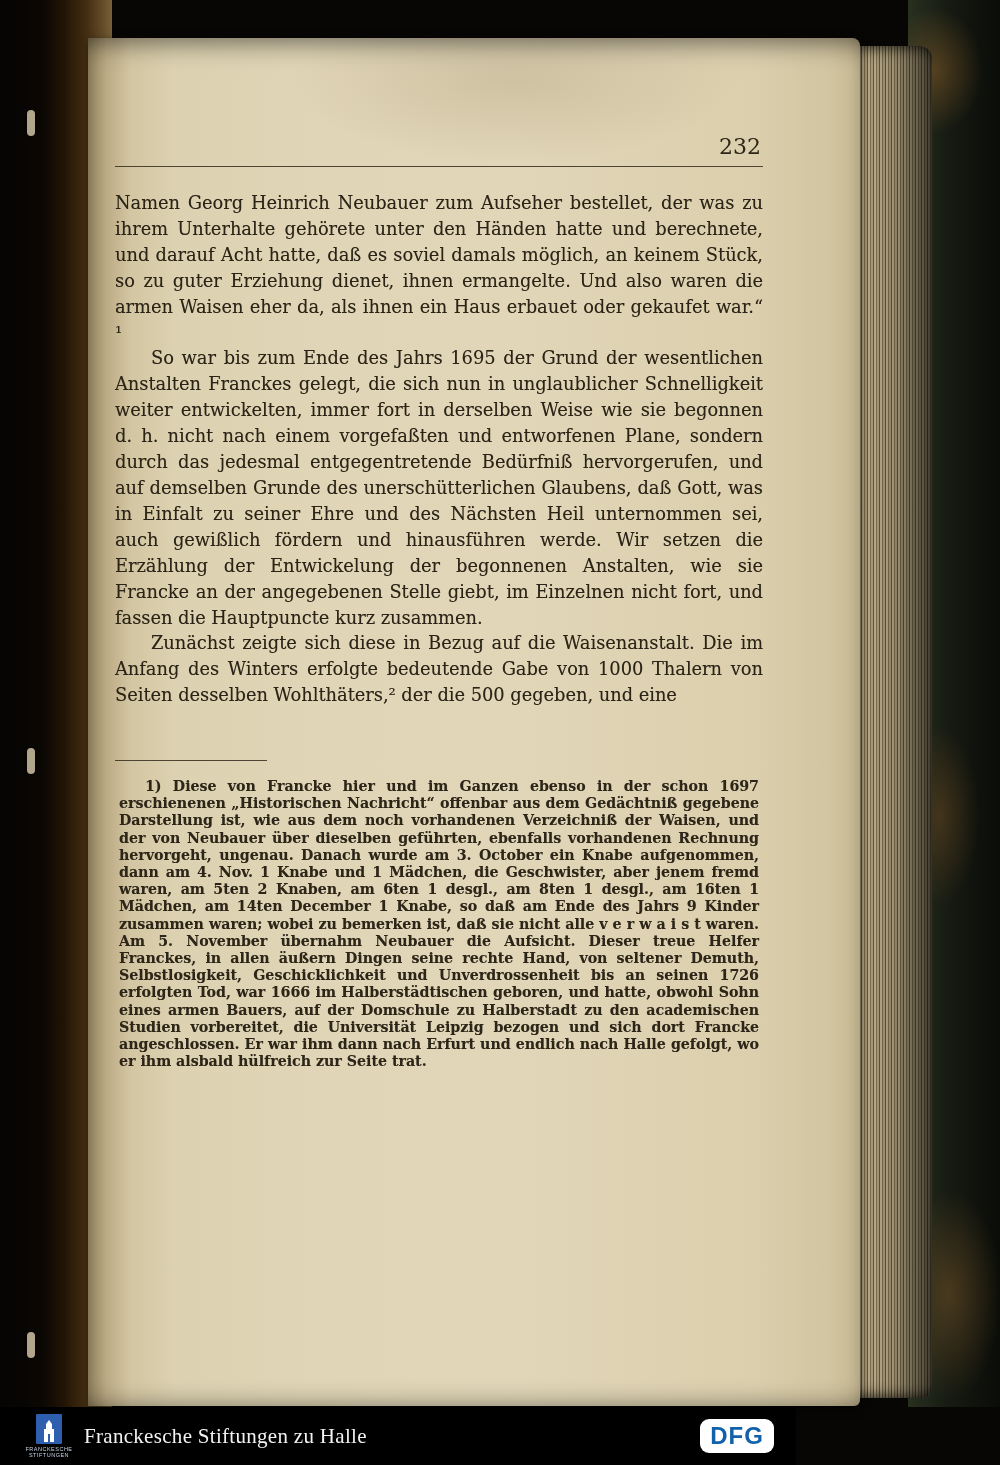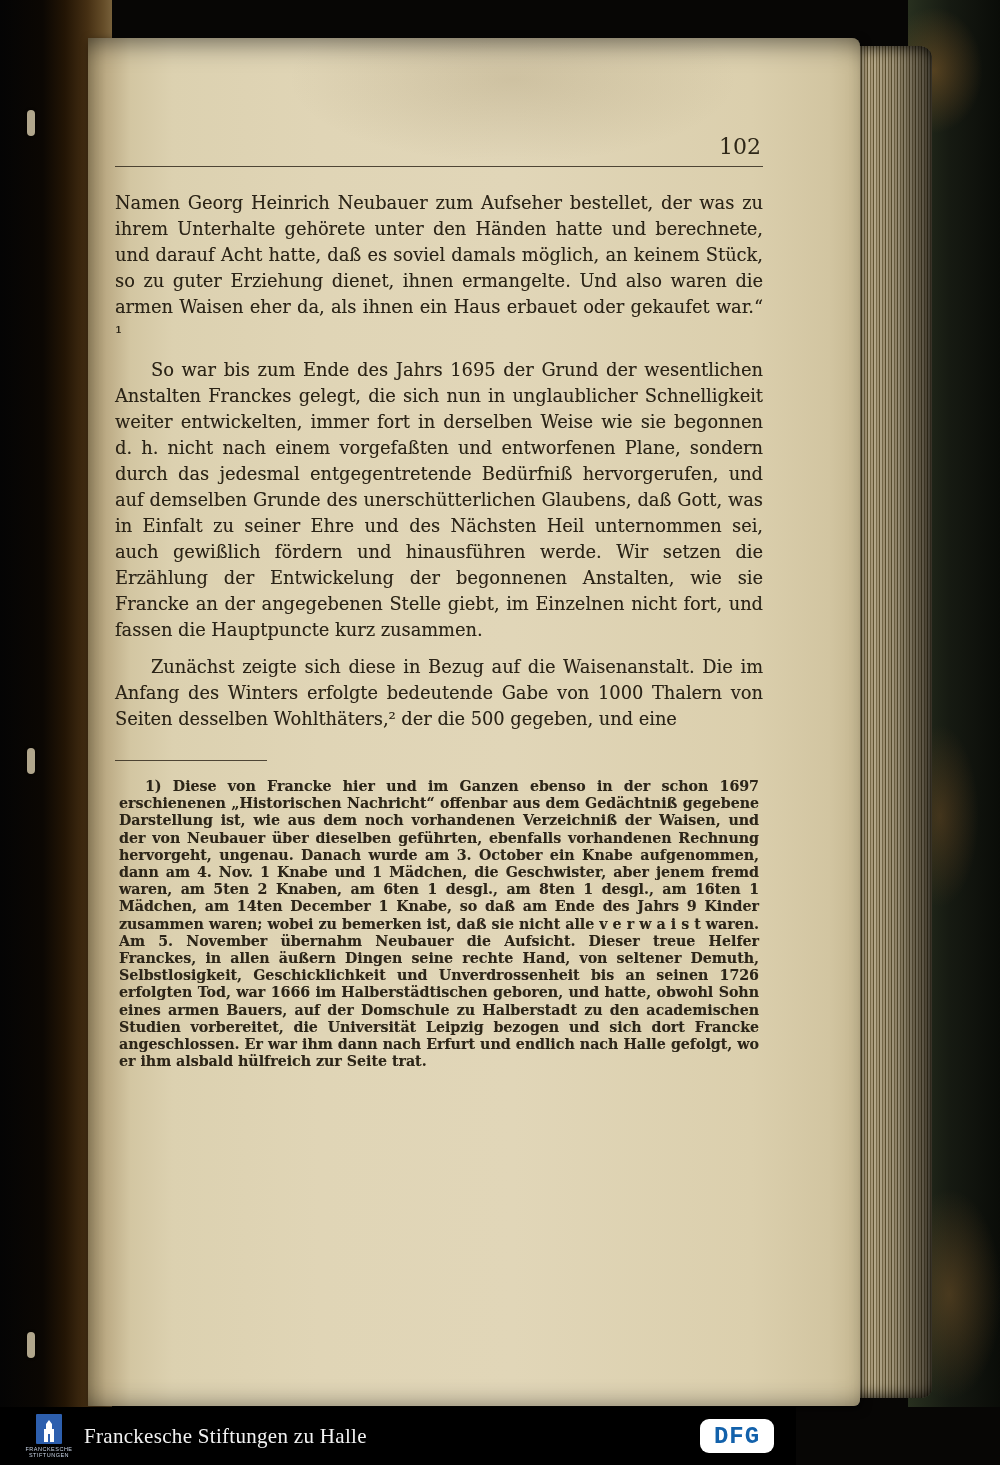--- a/index.html
+++ b/index.html
@@ -84,21 +84,21 @@
   }
 
   .body-text {
     position: absolute; top: 152px; left: 0; width: 100%;
     font-size: 17.8px; line-height: 25.9px;
     font-weight: 400; color: #2a2316;
     text-align: justify;
     text-shadow: 0.2px 0.2px 0 rgba(42,35,22,.35);
   }
   .body-text p { margin: 0; }
-  .body-text p.indent { text-indent: 36px; margin-top: 12px; }
+  .body-text p.indent { text-indent: 36px; }
 
   .footnote-rule {
     position: absolute; top: 722px; left: 0; width: 152px; height: 0;
     border-top: 1.3px solid rgba(52,44,30,.85);
   }
   .footnotes {
     position: absolute; top: 736px; left: 0; width: 100%;
     font-size: 14.2px; line-height: 17.2px;
     font-weight: 700; color: #2c2518;
     text-align: justify;
@@ -131,21 +131,21 @@
     font-family: "Liberation Serif", serif;
     font-size: 21px; letter-spacing: .3px;
   }
   .dfg-badge {
     margin-left: auto; margin-right: 22px;
     background: #fff; border-radius: 9px;
     width: 74px; height: 34px;
     display: flex; align-items: center; justify-content: center;
   }
   .dfg-text {
-    color: #1261ab; font-family: Liberation Mono, monospace;
+    color: #1261ab; font-family: Liberation Sans, sans-serif;
     font-weight: 700; font-size: 24px; letter-spacing: 1px;
   }
 </style>
 </head>
 <body>
 
 <div class="scene">
 
   <div class="cover-right"></div>
   <div class="page-edges"></div>
@@ -153,21 +153,21 @@
   <div class="binding">
     <div class="stitch s1"></div>
     <div class="stitch s2"></div>
     <div class="stitch s3"></div>
   </div>
 
   <div class="page">
     <div class="page-inner">
 
       <div class="page-header">
-        <span class="page-number">102</span>
+        <span class="page-number">232</span>
       </div>
       <div class="header-rule"></div>
 
       <div class="body-text">
         <p>Namen Georg Heinrich Neubauer zum Aufseher bestellet, der was zu ihrem Unterhalte gehörete unter den Händen hatte und berechnete, und darauf Acht hatte, daß es soviel damals möglich, an keinem Stück, so zu guter Erziehung dienet, ihnen ermangelte. Und also waren die armen Waisen eher da, als ihnen ein Haus erbauet oder gekaufet war.“ ¹</p>
         <p class="indent">So war bis zum Ende des Jahrs 1695 der Grund der wesentlichen Anstalten Franckes gelegt, die sich nun in unglaublicher Schnelligkeit weiter entwickelten, immer fort in derselben Weise wie sie begonnen d. h. nicht nach einem vorgefaßten und entworfenen Plane, sondern durch das jedesmal entgegentretende Bedürfniß hervorgerufen, und auf demselben Grunde des unerschütterlichen Glaubens, daß Gott, was in Einfalt zu seiner Ehre und des Nächsten Heil unternommen sei, auch gewißlich fördern und hinausführen werde. Wir setzen die Erzählung der Entwickelung der begonnenen Anstalten, wie sie Francke an der angegebenen Stelle giebt, im Einzelnen nicht fort, und fassen die Hauptpuncte kurz zusammen.</p>
         <p class="indent">Zunächst zeigte sich diese in Bezug auf die Waisenanstalt. Die im Anfang des Winters erfolgte bedeutende Gabe von 1000 Thalern von Seiten desselben Wohlthäters,² der die 500 gegeben, und eine</p>
       </div>
 
       <div class="footnote-rule"></div>

